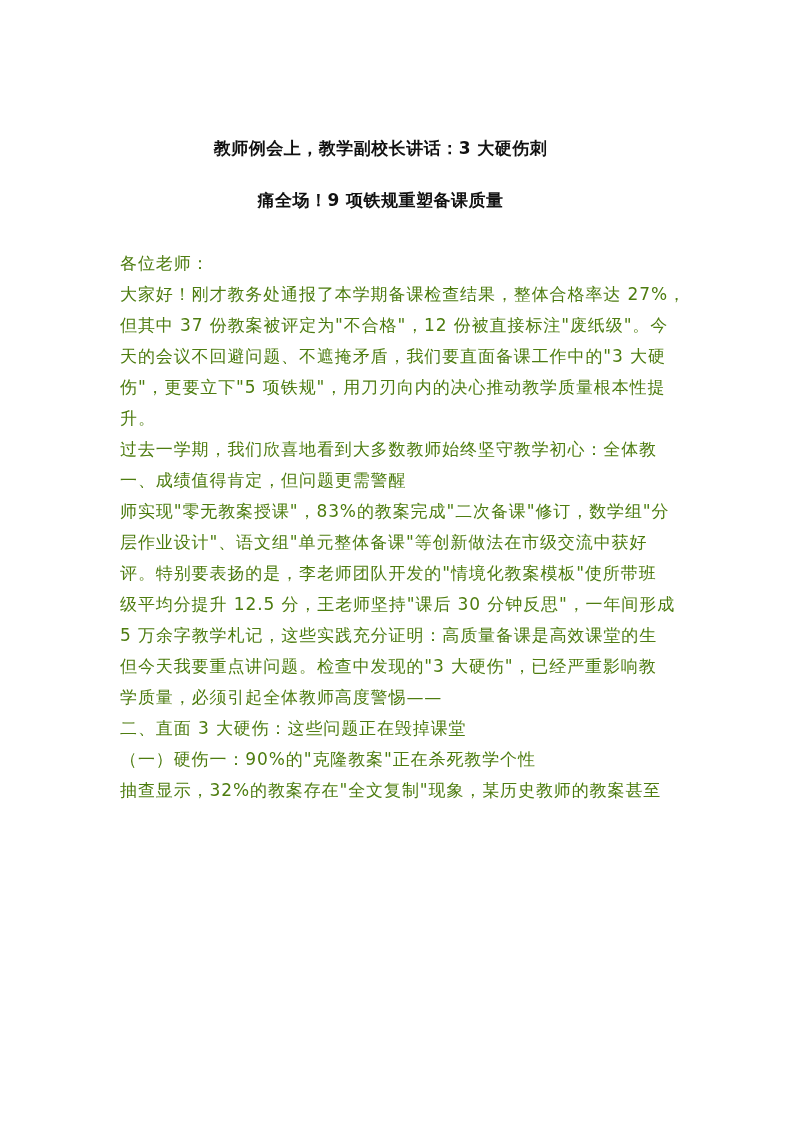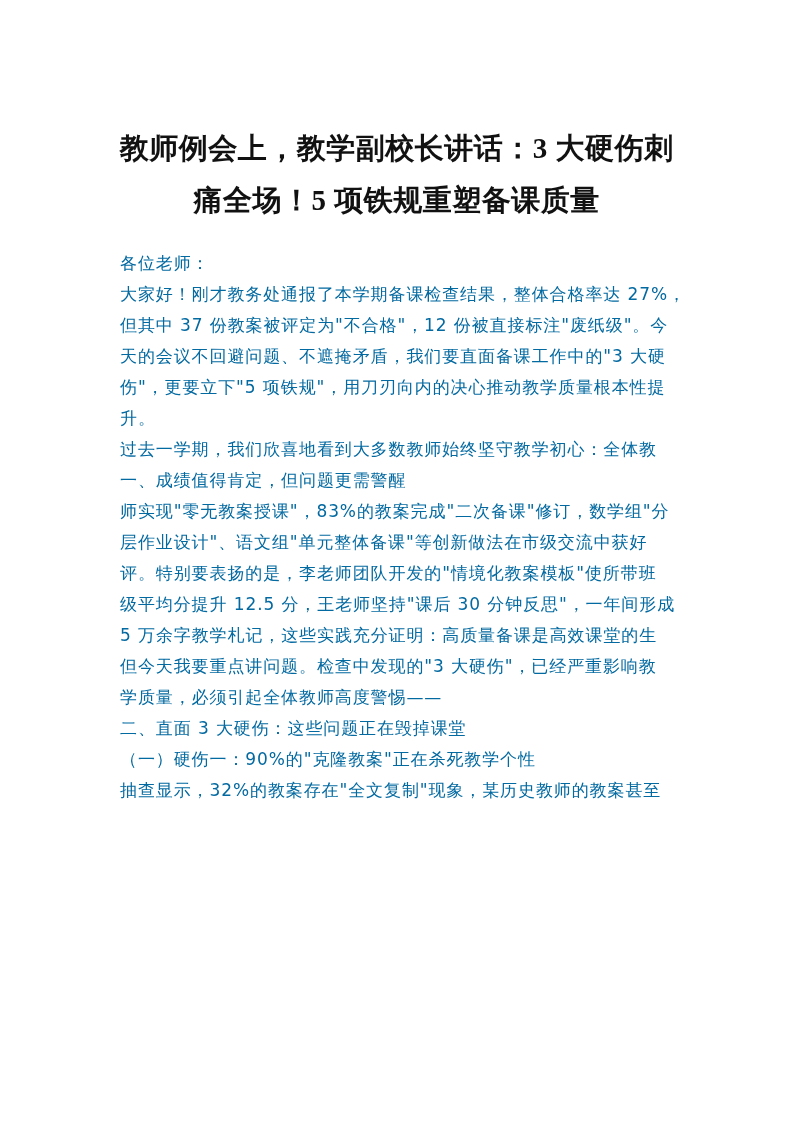--- a/index.html
+++ b/index.html
@@ -1,30 +1,30 @@
 <!DOCTYPE html>
 <html><head>
   <meta charset="utf-8">
   <style>
     html, body { margin: 0; padding: 0; background: #ffffff; }
     body { width: 793px; height: 1122px; position: relative; overflow: hidden;
            font-family: "DejaVu Sans", "Liberation Sans", sans-serif; color: #111; }
     .page { position: absolute; left: 0; top: 0; width: 793px; height: 1122px; background: #fff; }
-    .title { position: absolute; left: 110px; width: 573px; top: 122px; text-align: center;
-             font-weight: bold; font-size: 29px; line-height: 52px; letter-spacing: 0.5px; color: #111; font-family: Liberation Serif, serif; }
+    .title { position: absolute; left: 94px; width: 573px; top: 122px; text-align: center;
+             font-weight: bold; font-size: 17px; line-height: 52px; letter-spacing: 0.5px; color: #111; }
     .body { position: absolute; left: 120px; width: 563px; top: 248px; }
-    .line { font-size: 17px; line-height: 31px; height: 31px; white-space: nowrap; letter-spacing: 0.9px; color: #0369a1; }
+    .line { font-size: 17px; line-height: 31px; height: 31px; white-space: nowrap; letter-spacing: 0.9px; color: #4d7c0f; }
   </style>
 </head>
 <body>
 
 <div class="page">
   <div class="title">
     <div>教师例会上，教学副校长讲话：3 大硬伤刺</div>
-    <div>痛全场！5 项铁规重塑备课质量</div>
+    <div>痛全场！9 项铁规重塑备课质量</div>
   </div>
 
   <div class="body">
     <div class="line">各位老师：</div>
     <div class="line">大家好！刚才教务处通报了本学期备课检查结果，整体合格率达 27%，</div>
     <div class="line">但其中 37 份教案被评定为"不合格"，12 份被直接标注"废纸级"。今</div>
     <div class="line">天的会议不回避问题、不遮掩矛盾，我们要直面备课工作中的"3 大硬</div>
     <div class="line">伤"，更要立下"5 项铁规"，用刀刃向内的决心推动教学质量根本性提</div>
     <div class="line">升。</div>
     <div class="line">过去一学期，我们欣喜地看到大多数教师始终坚守教学初心：全体教</div>

